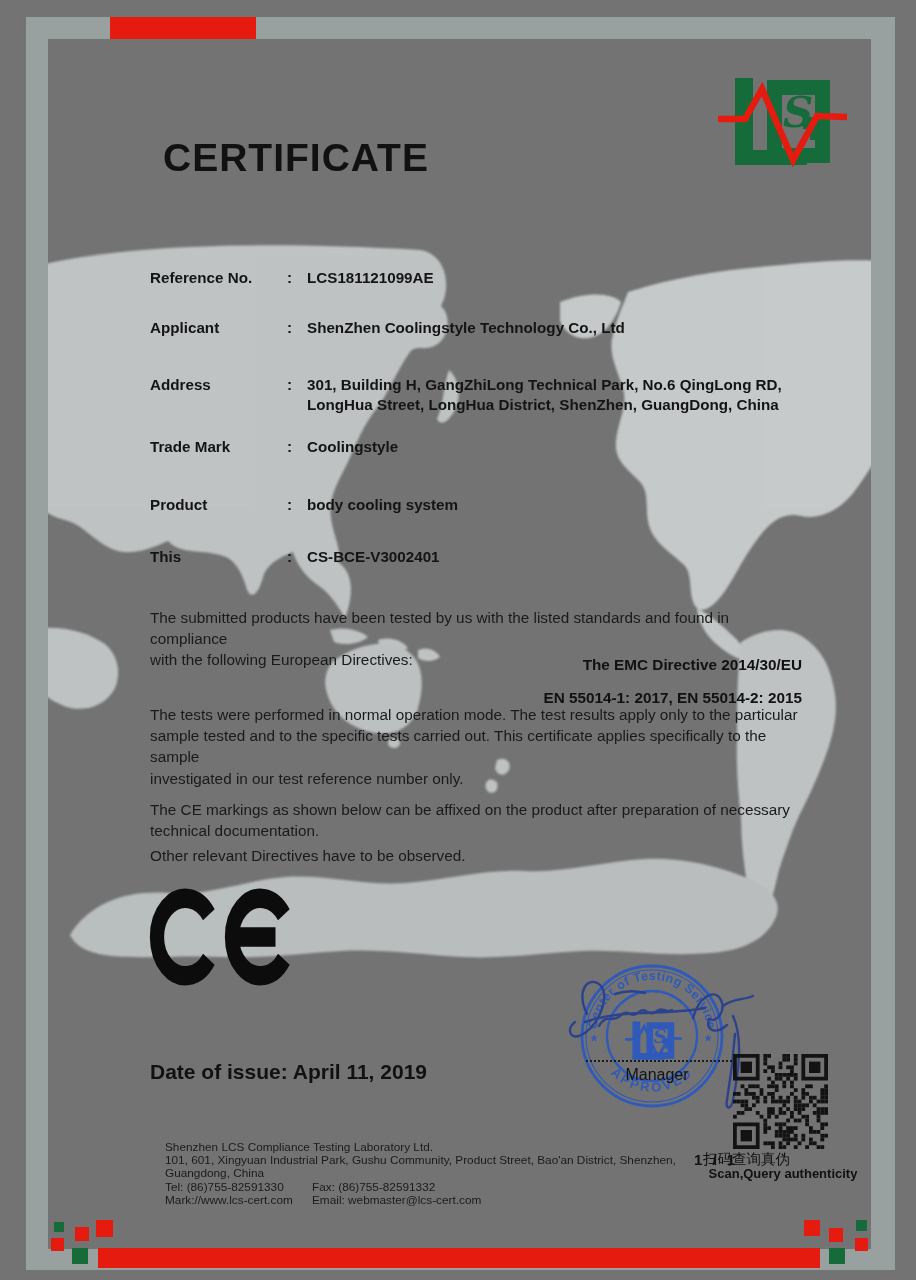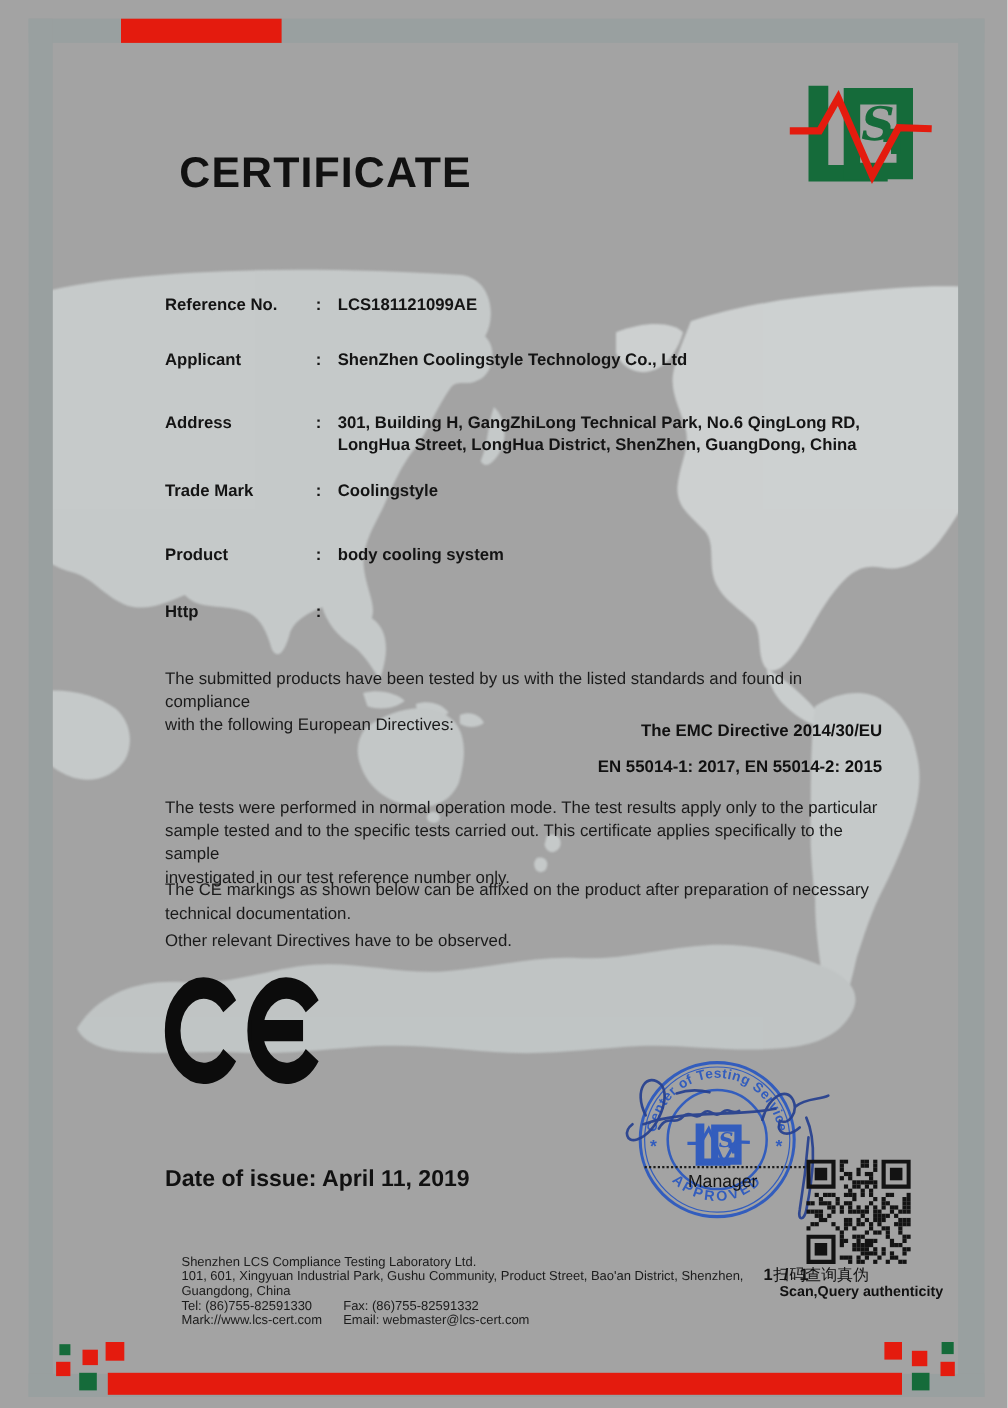--- a/index.html
+++ b/index.html
@@ -1,16 +1,16 @@
 <!DOCTYPE html>
 <html><head>
 <meta charset="utf-8">
 <style>
   html,body{margin:0;padding:0;background:#ffffff;}
-  .page{position:relative;width:916px;height:1280px;background:#a3a3a3;overflow:hidden;
+  .page{position:relative;width:916px;height:1280px;background:#737373;overflow:hidden;
         font-family:"Liberation Sans",sans-serif;color:#161616;}
   .abs{position:absolute;}
   
   .map{position:absolute;left:0;top:0;filter:blur(1.1px);}
   
   .bar{position:absolute;background:#99a0a0;}
   .red{background:#e41b0e;}
   .green{background:#156b3a;}
   .sq{position:absolute;}
   
@@ -116,29 +116,30 @@
     <span>Trade Mark</span>
     <span>:</span>
     <span>Coolingstyle</span>
   </div>
   <div class="row" style="top:495px;">
     <span>Product</span>
     <span>:</span>
     <span>body cooling system</span>
   </div>
   <div class="row" style="top:547px;">
-    <span>Http</span>
-    <span>:</span>
+    <span>This</span>
+    <span>:</span>
+    <span>CS-BCE-V3002401</span>
   </div>
 
   <div class="para lines" style="top:607px;">The submitted products have been tested by us with the listed standards and found in compliance
 with the following European Directives:</div>
   <div class="para bold" style="top:654px;">The EMC Directive 2014/30/EU</div>
   <div class="para bold" style="top:687px;">EN 55014-1: 2017, EN 55014-2: 2015</div>
-  <div class="para lines" style="top:724px;">The tests were performed in normal operation mode. The test results apply only to the particular
+  <div class="para lines" style="top:704px;">The tests were performed in normal operation mode. The test results apply only to the particular
 sample tested and to the specific tests carried out. This certificate applies specifically to the sample
 investigated in our test reference number only.</div>
   <div class="para lines" style="top:799px;">The CE markings as shown below can be affixed on the product after preparation of necessary
 technical documentation.</div>
   <div class="para" style="top:845px;">Other relevant Directives have to be observed.</div>
 
   <svg class="abs" style="left:148px;top:886px;" width="150" height="102" viewBox="0 0 200 100" preserveAspectRatio="none">
     <g stroke="#0c0c0c" stroke-width="19" fill="none">
       <path d="M81.1,28.2 A38,38 0 1 0 81.1,71.8"></path>
       <path d="M181.1,28.2 A38,38 0 1 0 181.1,71.8"></path>

